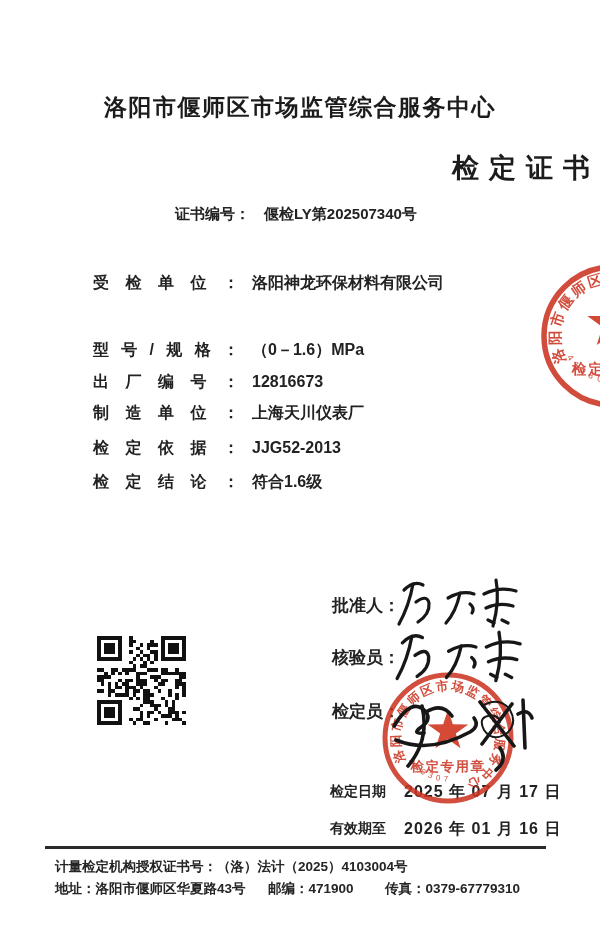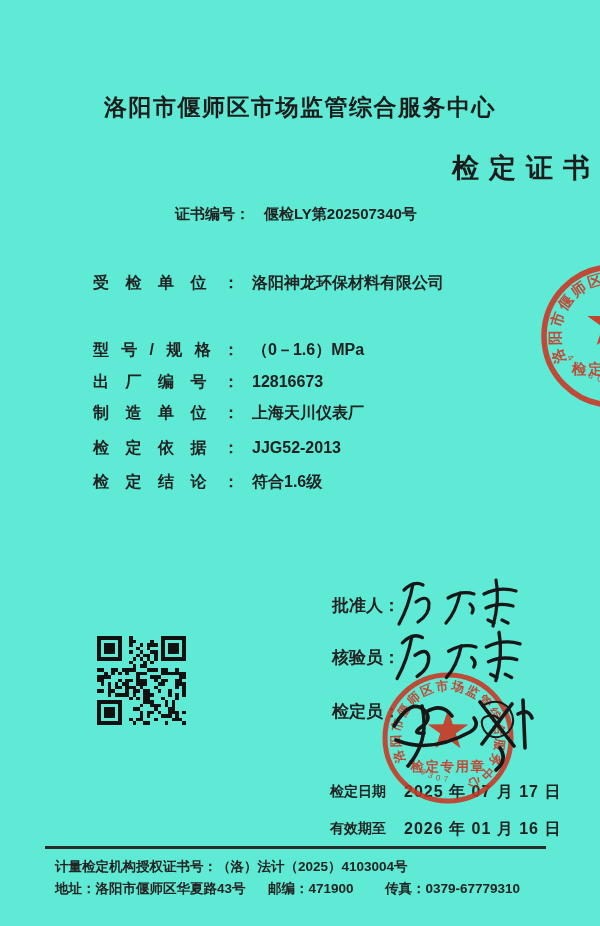--- a/index.html
+++ b/index.html
@@ -1,18 +1,18 @@
 <!DOCTYPE html>
 <html><head>
 <meta charset="utf-8">
 <style>
   html,body{margin:0;padding:0;background:#e8e8e8;}
   .page{
     position:relative;width:600px;height:926px;margin:0 auto;
-    background:#5eead4;overflow:hidden;
+    background:#ffffff;overflow:hidden;
     font-family:"Liberation Sans","DejaVu Sans",sans-serif;
     color:#222;
   }
   .abs{position:absolute;}
   .org-title{top:92px;left:0;width:600px;text-align:center;
     font-size:23px;font-weight:bold;letter-spacing:1.5px;color:#1c1c1c;}
   .doc-title{top:150px;left:0;width:600px;text-align:right;
     font-size:27px;font-weight:bold;letter-spacing:10px;color:#1c1c1c;}
   .cert-line{top:205px;left:175px;font-size:15px;font-weight:bold;}
   .cert-line .val{margin-left:14px;}

